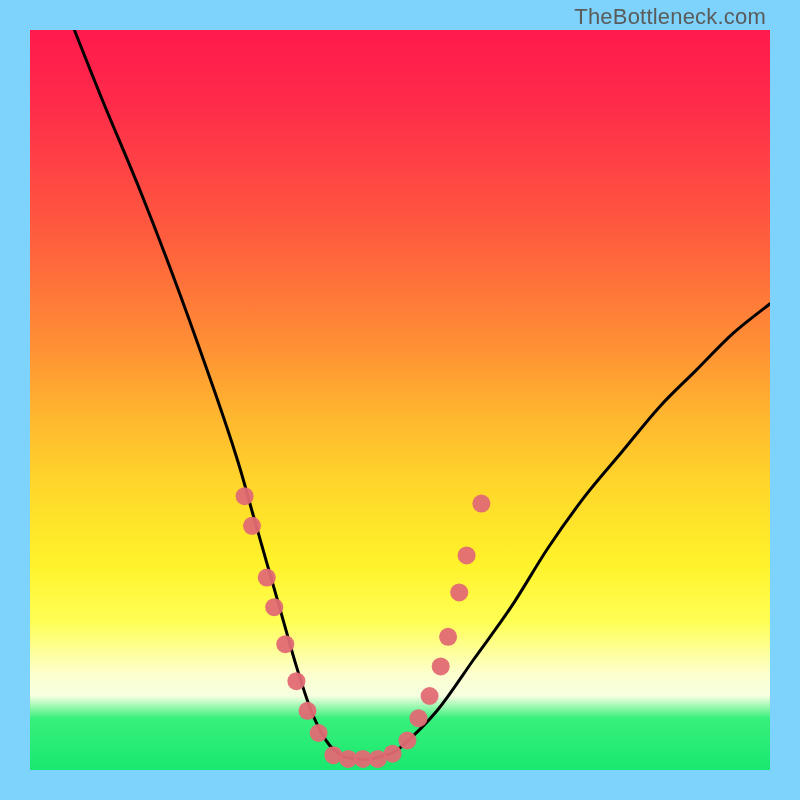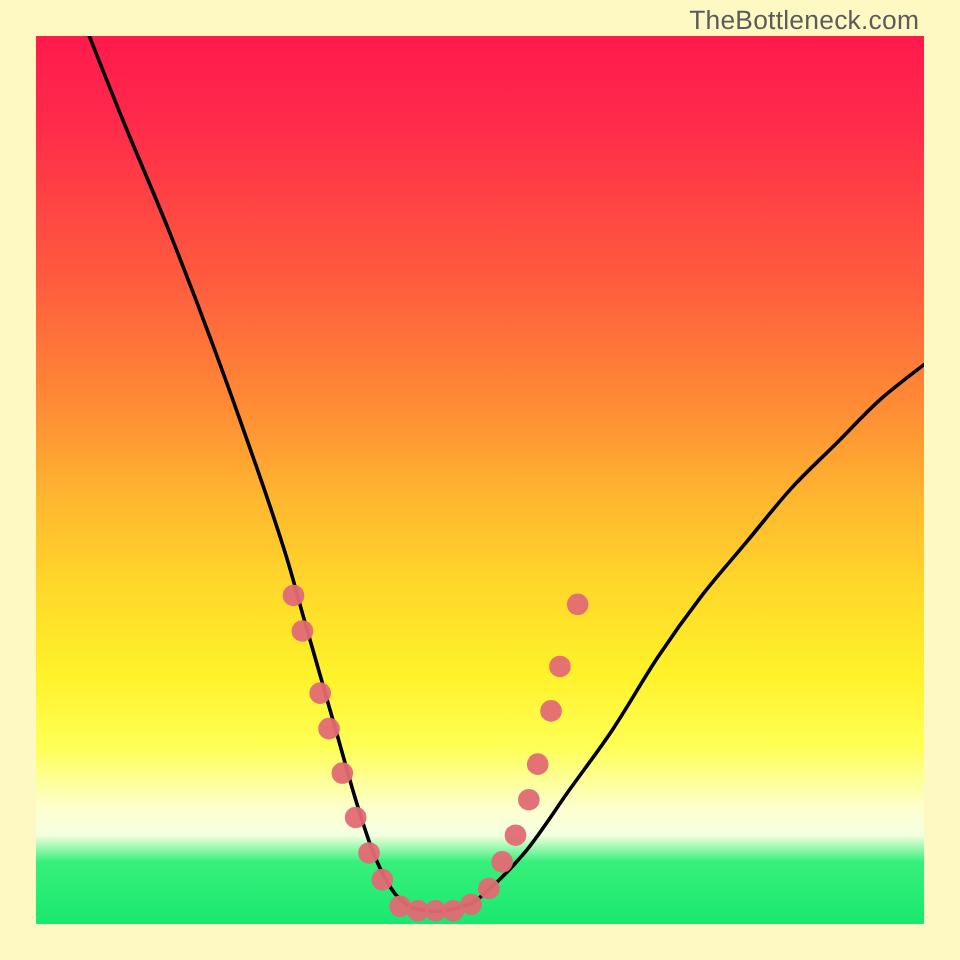--- a/index.html
+++ b/index.html
@@ -8,21 +8,21 @@
     width: 800px;
     height: 800px;
     overflow: hidden;
     background: #000;
     font-family: Arial, Helvetica, sans-serif;
   }
   .frame {
     position: relative;
     width: 800px;
     height: 800px;
-    background: #fef9c3;
+    background: #7dd3fc;
   }
   .plot {
     position: absolute;
     left: 30px;
     top: 30px;
     width: 740px;
     height: 740px;
     
     background: linear-gradient(to bottom,
       #ff1a4d 0%,

